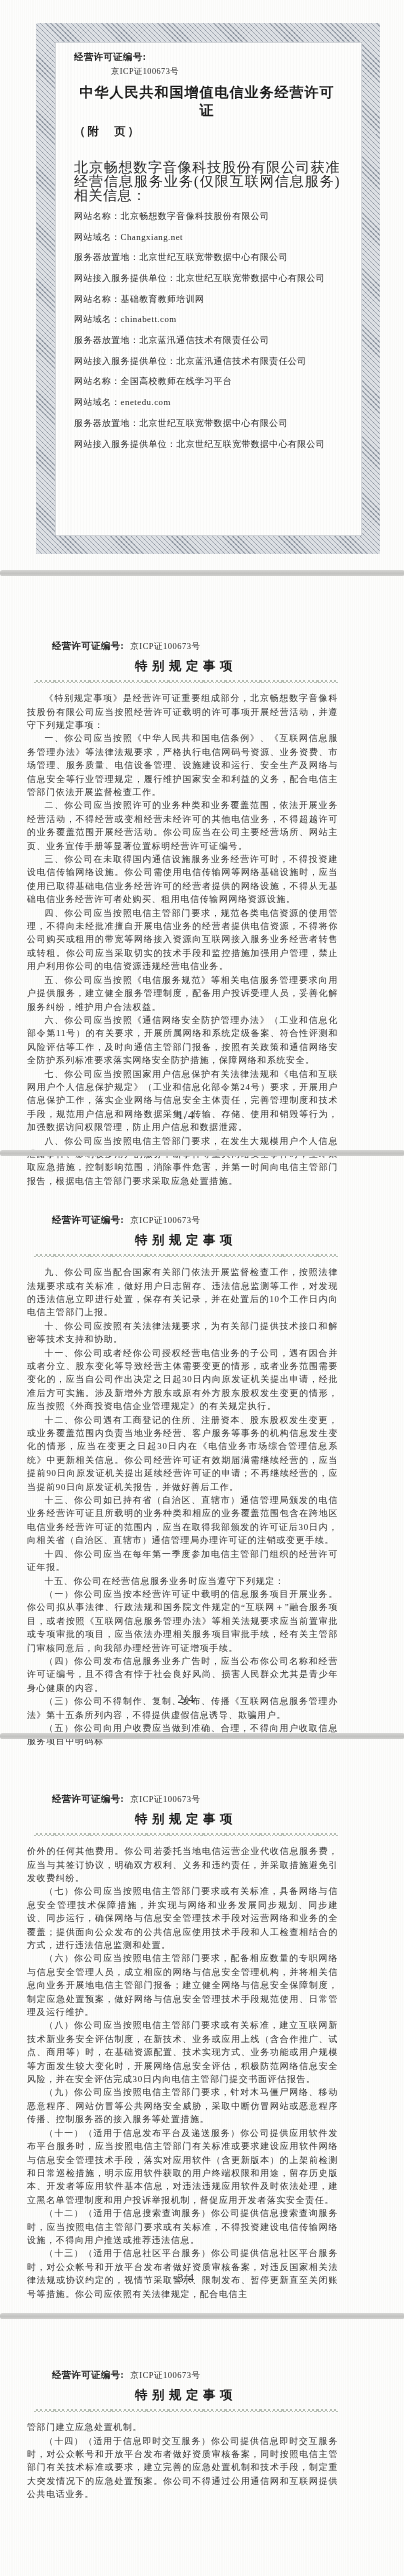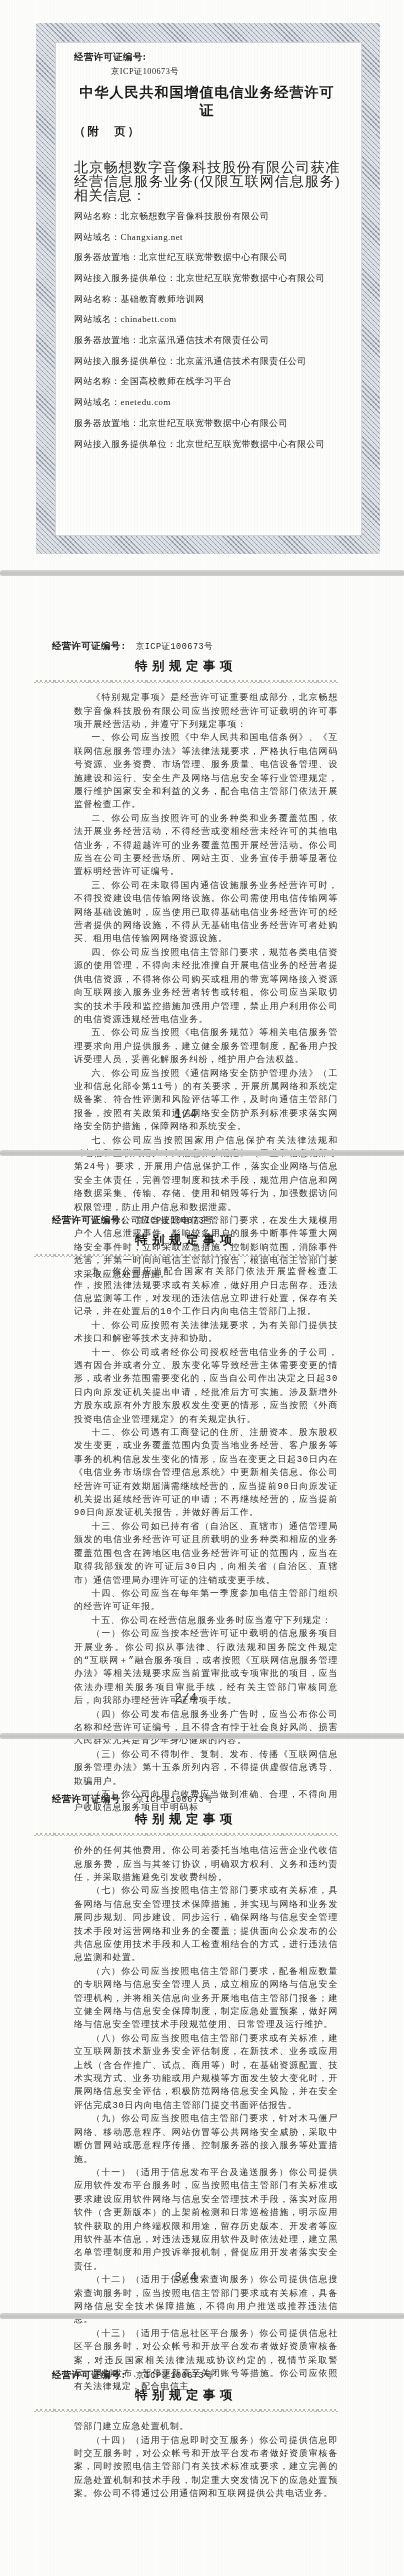--- a/index.html
+++ b/index.html
@@ -44,35 +44,35 @@
   .cert-body { margin-top:21.6px; }
   .cert-intro {
     font-size:14px; line-height:14px; letter-spacing:0.5px; text-align:justify;
     margin-bottom:6.2px; color:#242424;
   }
   .cert-line {
     font-size:8.8px; line-height:14px; letter-spacing:0.5px; text-align:justify;
     margin-bottom:6.7px; color:#242424;
   }
   
-  .prov-page { position:absolute; left:0; width:372px;font-family:Liberation Mono, monospace; }
+  .prov-page { position:absolute; left:0; width:372px; }
   .prov-head { padding-left:52px; white-space:nowrap; }
   .prov-no-label { font-size:9.3px; font-weight:bold; letter-spacing:0.5px; color:#222; }
   .prov-no-value { font-size:8.5px; margin-left:4.1px; letter-spacing:0.5px; color:#1f1f1f; }
   .prov-title {
     margin-top:5.2px; text-align:center; font-size:12.4px; font-weight:bold;
     letter-spacing:4.6px; color:#1d1d1d;
   }
   .zigzag {
     margin:4.6px auto 0 auto; width:304px; height:3.1px; opacity:.85;
     background:
       repeating-linear-gradient(45deg, #a9b2a7 0 0.8px, transparent 0.8px 3.1px),
       repeating-linear-gradient(-45deg, #a9b2a7 0 0.8px, transparent 0.8px 3.1px);
   }
-  .prov-body { margin-top:9.3px; padding:0 34px 0 74px; }
+  .prov-body { margin-top:9.3px; padding:0 34px 0 27px; }
   .prov-body p {
     font-size:8.8px; line-height:13.4px; letter-spacing:0.8px;
     text-align:justify; text-indent:2em; color:#2a2a2a;
   }
   .prov-body p.cont { text-indent:0; }
   .page-num {
     position:absolute; left:0; right:0; text-align:center;
     font-size:12px; letter-spacing:0.5px; color:#333;
   }
 </style>
@@ -164,21 +164,21 @@
     </div>
     <div class="prov-title">特别规定事项</div>
     <div class="zigzag"></div>
     <div class="prov-body">
       <p class="cont">价外的任何其他费用。你公司若委托当地电信运营企业代收信息服务费，应当与其签订协议，明确双方权利、义务和违约责任，并采取措施避免引发收费纠纷。</p>
       <p>（七）你公司应当按照电信主管部门要求或有关标准，具备网络与信息安全管理技术保障措施，并实现与网络和业务发展同步规划、同步建设、同步运行，确保网络与信息安全管理技术手段对运营网络和业务的全覆盖；提供面向公众发布的公共信息应使用技术手段和人工检查相结合的方式，进行违法信息监测和处置。</p>
       <p>（六）你公司应当按照电信主管部门要求，配备相应数量的专职网络与信息安全管理人员，成立相应的网络与信息安全管理机构，并将相关信息向业务开展地电信主管部门报备；建立健全网络与信息安全保障制度，制定应急处置预案，做好网络与信息安全管理技术手段规范使用、日常管理及运行维护。</p>
       <p>（八）你公司应当按照电信主管部门要求或有关标准，建立互联网新技术新业务安全评估制度，在新技术、业务或应用上线（含合作推广、试点、商用等）时，在基础资源配置、技术实现方式、业务功能或用户规模等方面发生较大变化时，开展网络信息安全评估，积极防范网络信息安全风险，并在安全评估完成30日内向电信主管部门提交书面评估报告。</p>
       <p>（九）你公司应当按照电信主管部门要求，针对木马僵尸网络、移动恶意程序、网站仿冒等公共网络安全威胁，采取中断仿冒网站或恶意程序传播、控制服务器的接入服务等处置措施。</p>
       <p>（十一）（适用于信息发布平台及递送服务）你公司提供应用软件发布平台服务时，应当按照电信主管部门有关标准或要求建设应用软件网络与信息安全管理技术手段，落实对应用软件（含更新版本）的上架前检测和日常巡检措施，明示应用软件获取的用户终端权限和用途，留存历史版本、开发者等应用软件基本信息，对违法违规应用软件及时依法处理，建立黑名单管理制度和用户投诉举报机制，督促应用开发者落实安全责任。</p>
-      <p>（十二）（适用于信息搜索查询服务）你公司提供信息搜索查询服务时，应当按照电信主管部门要求或有关标准，具备网络信息安全技术保障措施，不得向用户推送或推荐违法信息。</p>
+      <p>（十二）（适用于信息搜索查询服务）你公司提供信息搜索查询服务时，应当按照电信主管部门要求或有关标准，不得投资建设电信传输网络设施，不得向用户推送或推荐违法信息。</p>
       <p>（十三）（适用于信息社区平台服务）你公司提供信息社区平台服务时，对公众帐号和开放平台发布者做好资质审核备案，对违反国家相关法律法规或协议约定的，视情节采取警示、限制发布、暂停更新直至关闭账号等措施。你公司应依照有关法律规定，配合电信主</p>
     </div>
     <div class="page-num" style="top:532px">3/4</div>
   </section>
 
   <div class="sep" style="top:2313px"></div>
 
   <section class="prov-page" style="top:2319px; height:554px;">
     <div class="prov-head" style="margin-top:50px">
       <span class="prov-no-label">经营许可证编号:</span>

